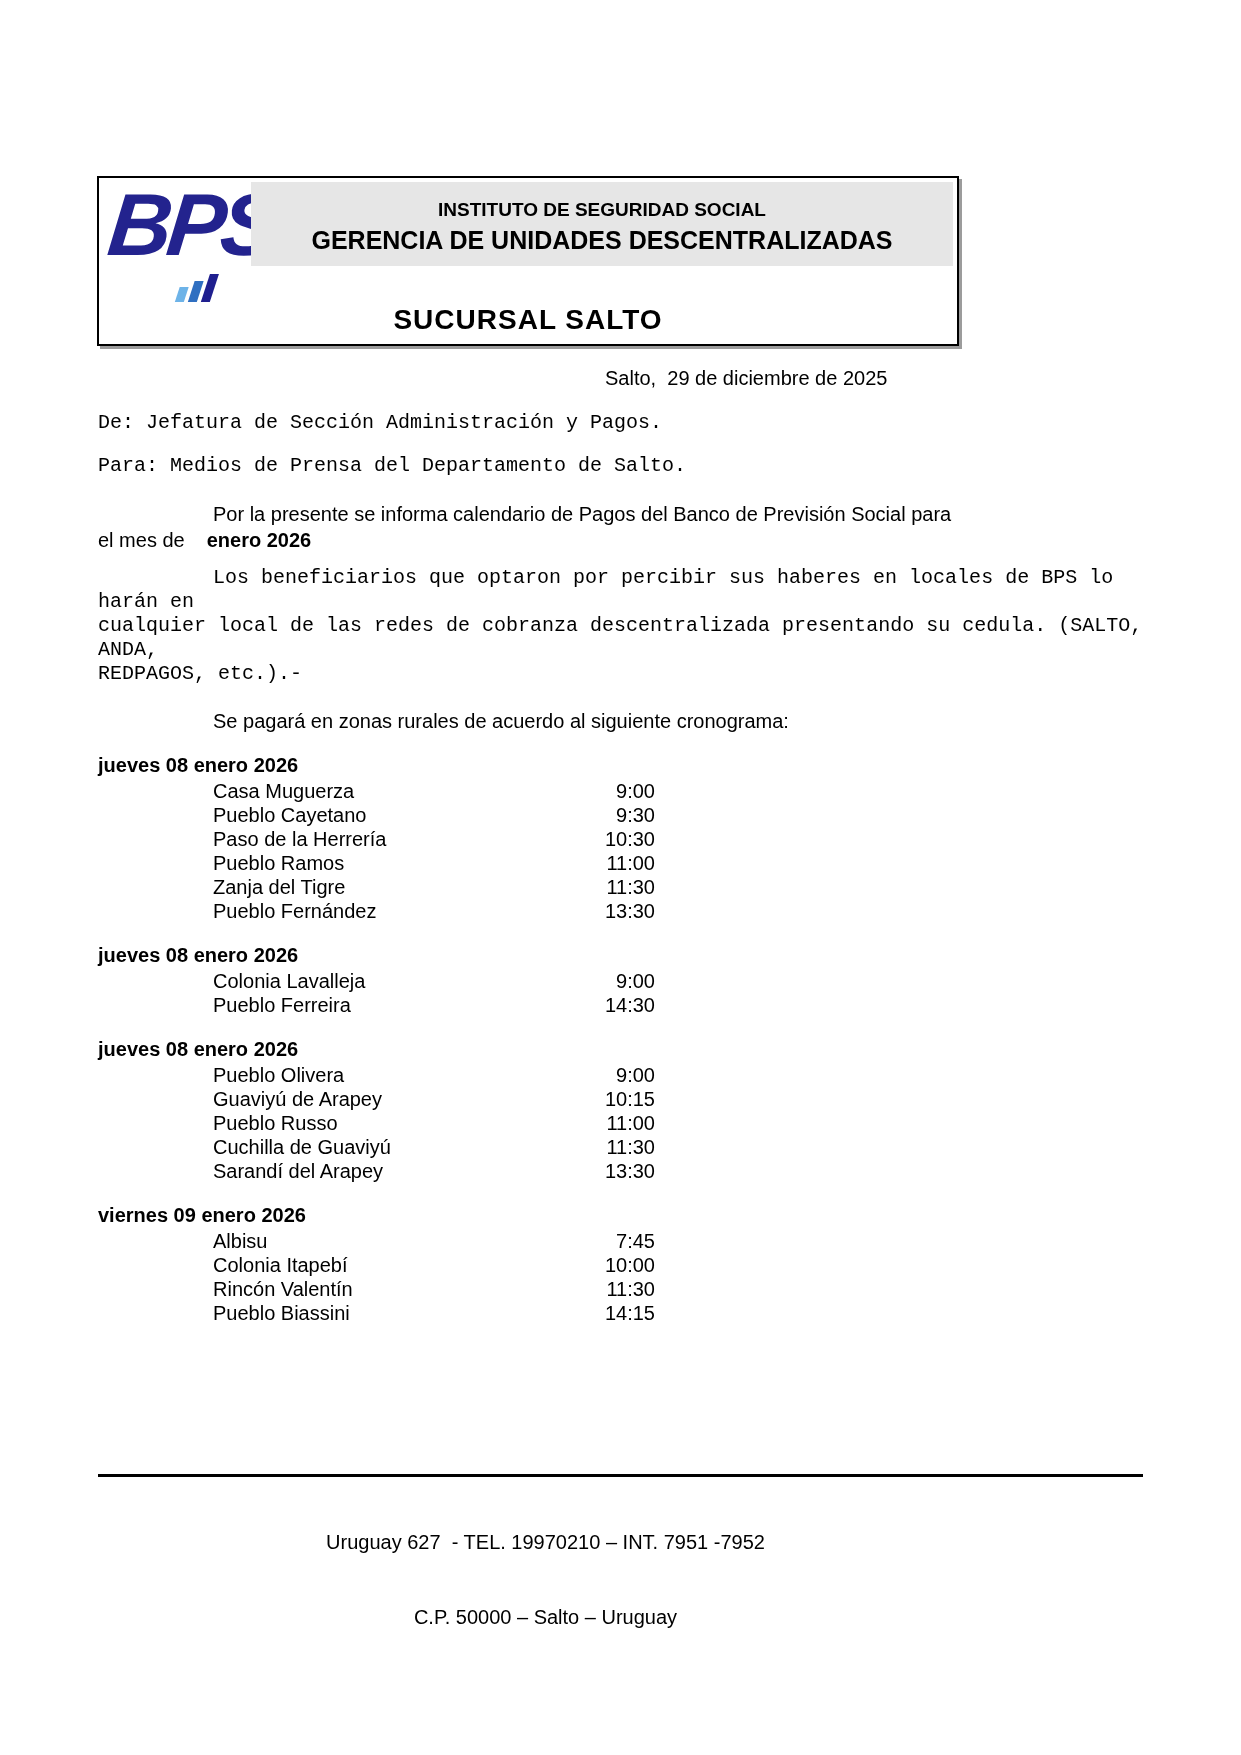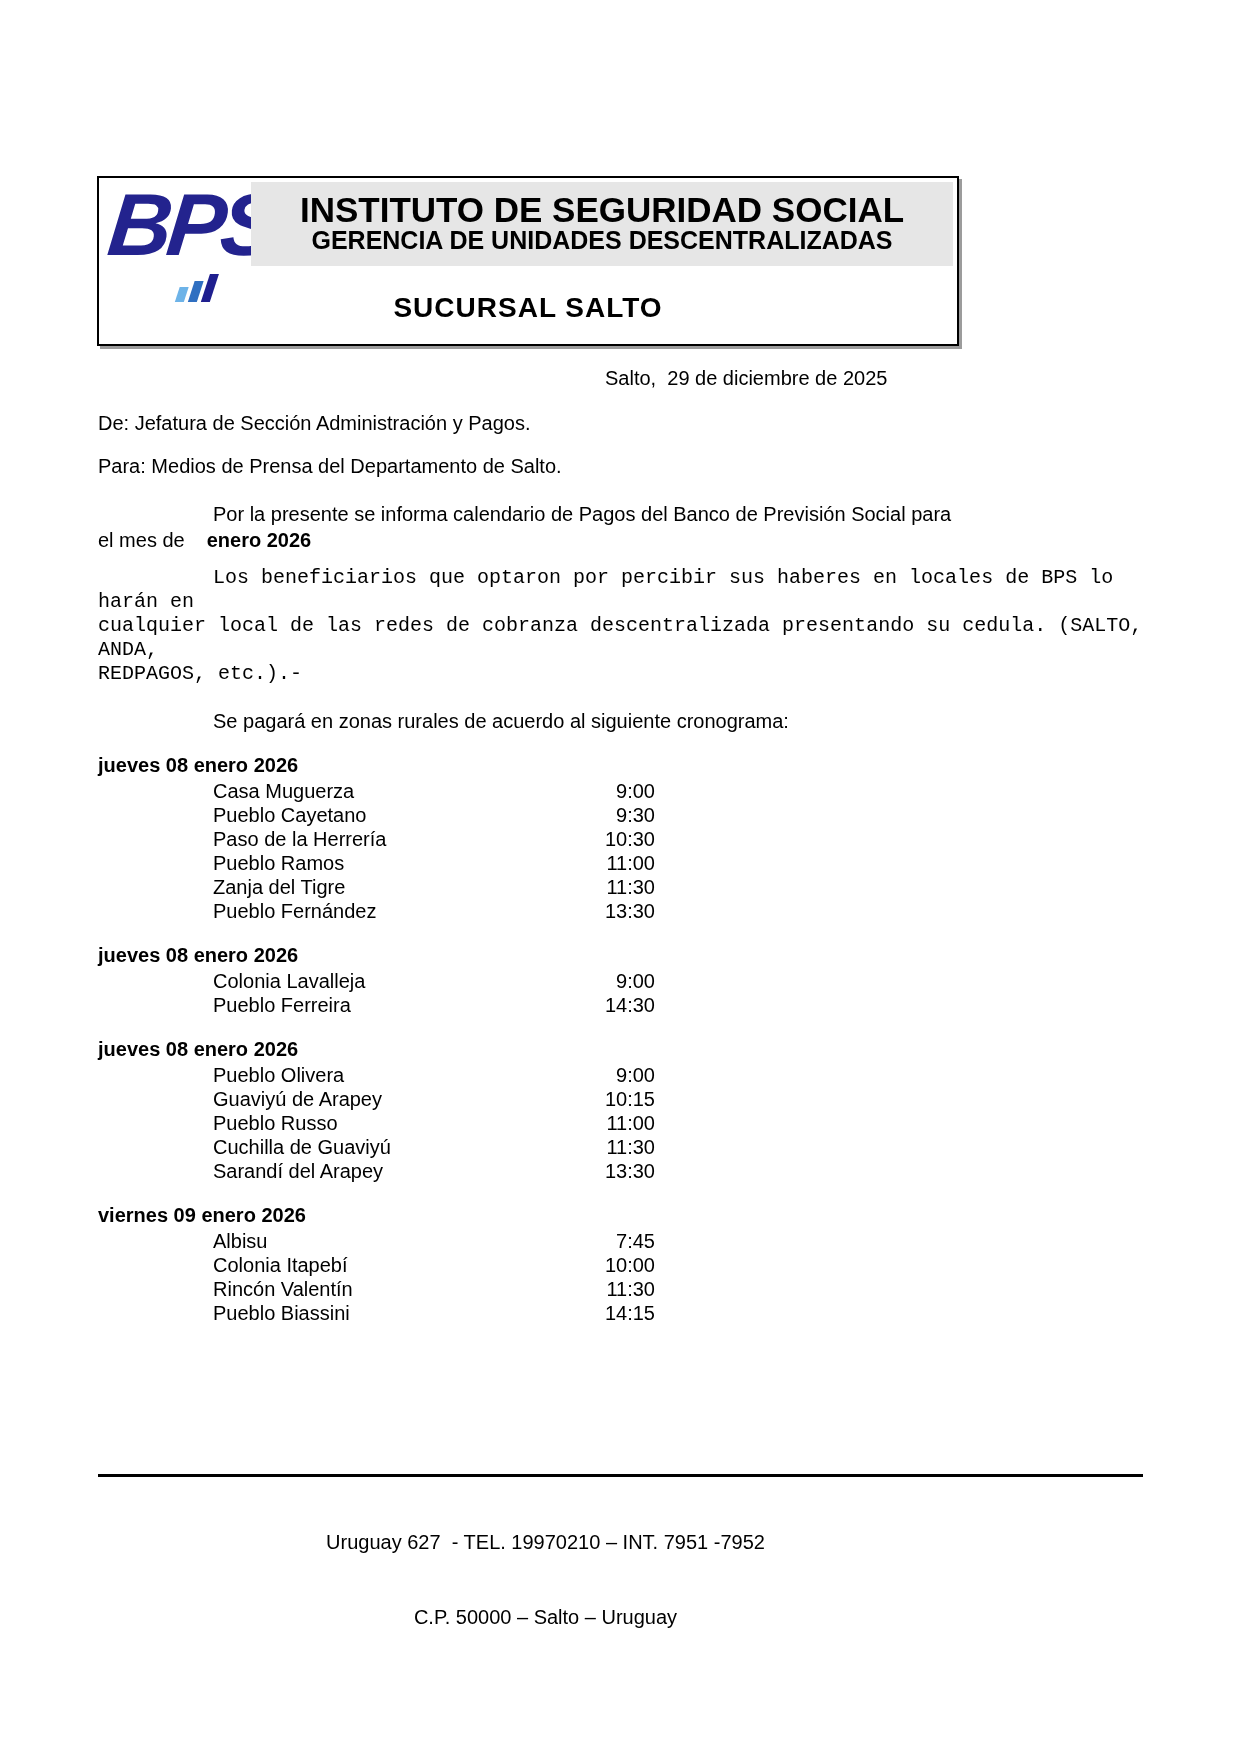--- a/index.html
+++ b/index.html
@@ -42,30 +42,30 @@
   .bar.b1 { height:15px; background:var(--bar-light,#6db3e8); }
   .bar.b2 { height:21px; background:var(--bar-mid,#2f6fc1); }
   .bar.b3 { height:28px; background:var(--bar-dark,#1f1f8f); }
 
   .gray-band {
     position:absolute; left:152px; right:4px; top:4px; height:84px;
     background:var(--band-gray,#e6e6e6);
     display:flex; flex-direction:column; justify-content:center;
     text-align:center;
   }
-  .org-line1 { font-weight:bold; font-size:35px; line-height:33px; }
+  .org-line1 { font-weight:bold; font-size:19px; line-height:33px; }
   .org-line2 { font-weight:bold; font-size:25px; line-height:29px; }
   .branch {
-    position:absolute; left:0; right:0; bottom:20px;
+    position:absolute; left:0; right:0; bottom:8px;
     text-align:center; font-weight:bold; font-size:28px; letter-spacing:1px;
   }
 
   
   .content { margin-left:98px; width:1045px; }
-  .line { line-height:24px; }
+  .line { line-height:24px;font-family:Liberation Mono, monospace; }
   .date-line { margin-top:20px; padding-left:507px; line-height:24px; white-space:pre-wrap; }
   .from-line { margin-top:21px; }
   .to-line   { margin-top:19px; }
   .intro { margin-top:23px; line-height:26px; }
   .indent { text-indent:115px; }
   .bold-month { font-weight:bold; margin-left:22px; }
   .bodyp { margin-top:13px; line-height:24px;font-family:Liberation Mono, monospace; }
   .sched-intro { margin-top:23px; line-height:24px; }
 
   

